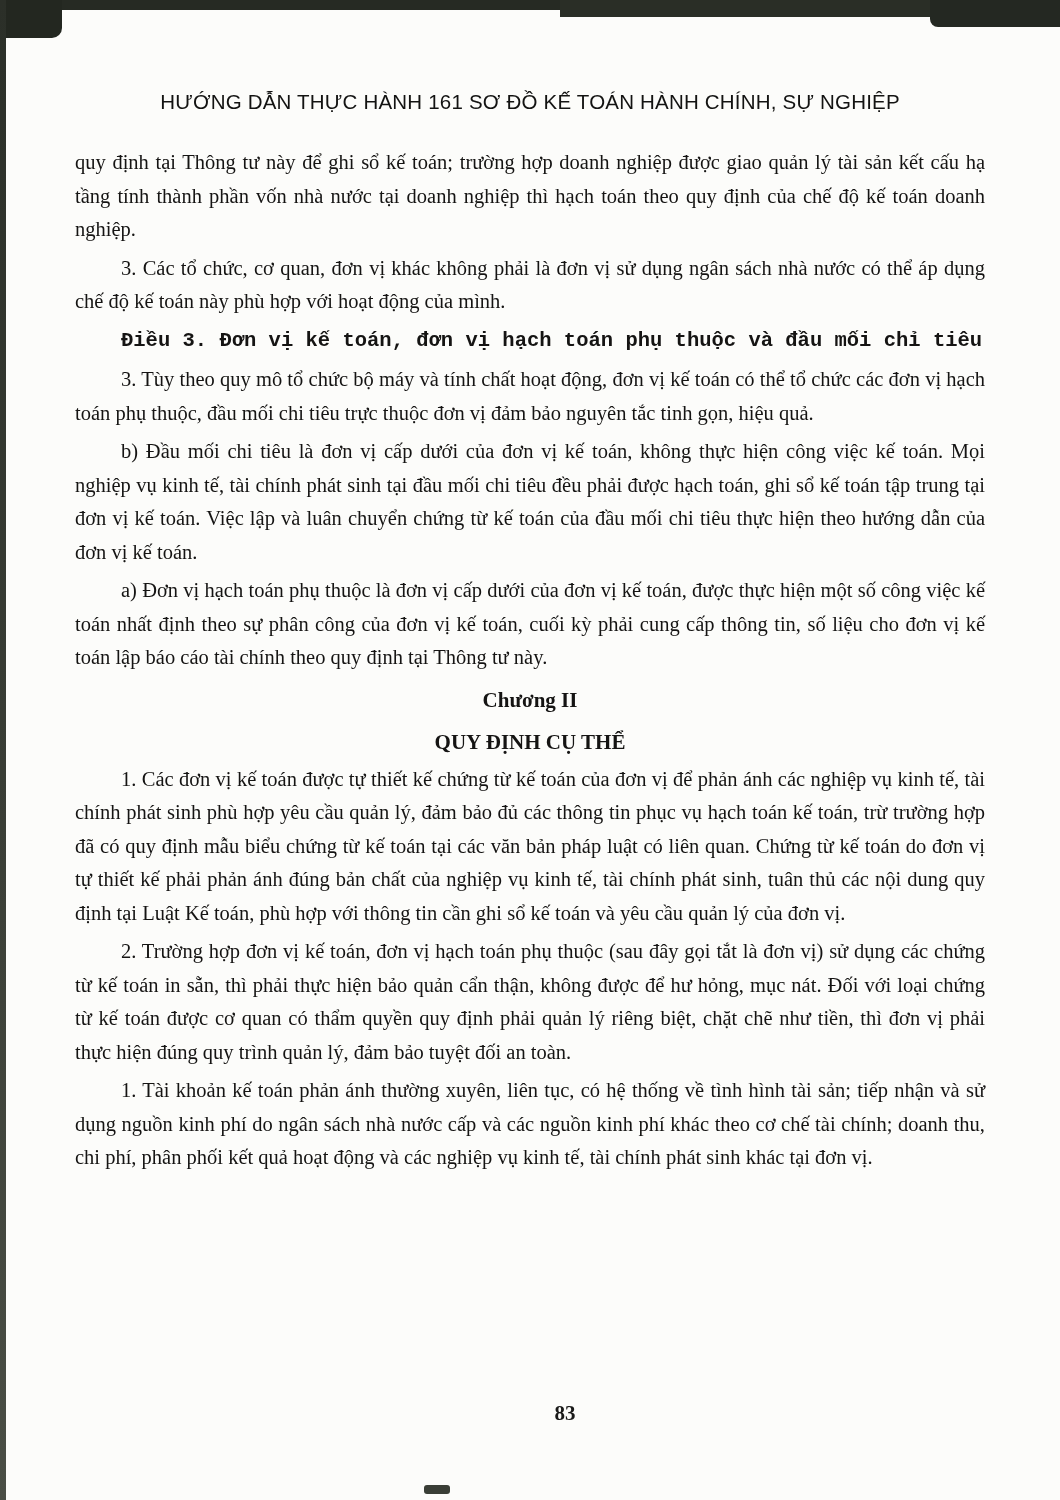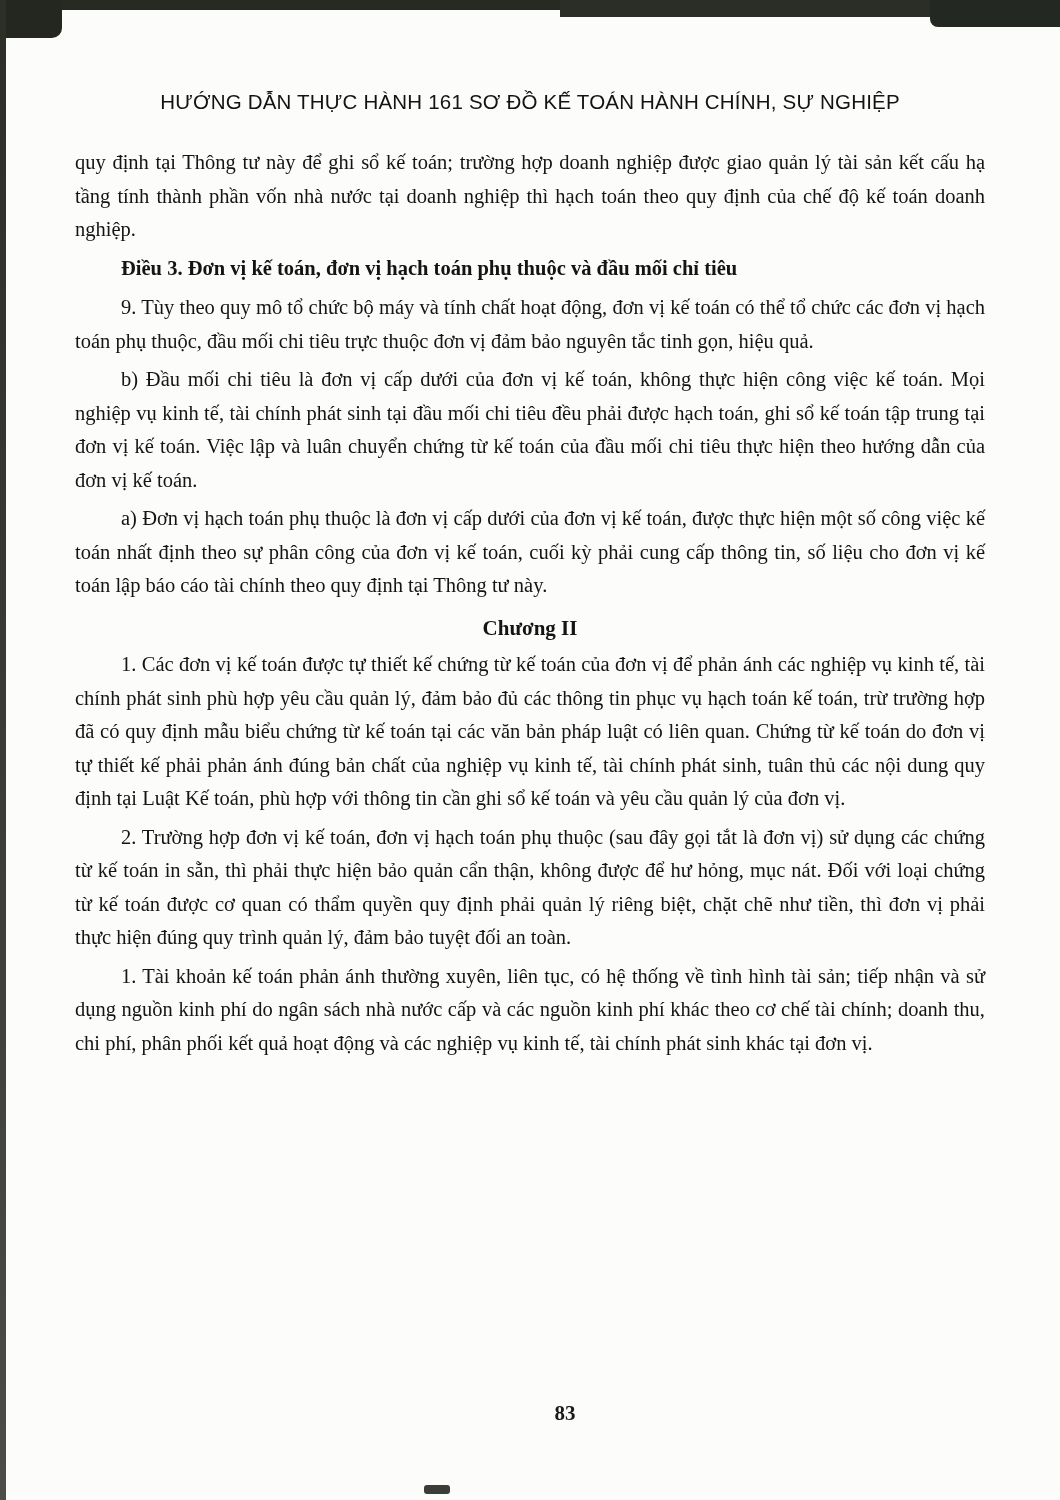--- a/index.html
+++ b/index.html
@@ -73,20 +73,21 @@
   .content p {
     margin: 0 0 5px 0;
   }
   .content p.plain { text-indent: 0; font-family: Liberation Serif, serif; }
   .content p.indent { text-indent: 46px; }
   .content p.heading {
     text-indent: 46px;
     font-weight: bold;
     margin-top: 5px;
     margin-bottom: 6px;
+    font-family: Liberation Mono, monospace;
   }
   .content p.center {
     text-align: center;
     text-indent: 0;
     font-weight: bold;
     font-size: 21px;
     margin: 9px 0 3px 0;
   }
   
   .page-number {
@@ -107,23 +108,25 @@
 <div class="scan-top-left"></div>
 <div class="scan-top-mid"></div>
 <div class="scan-top-right"></div>
 <div class="scan-left-strip"></div>
 <div class="scan-bottom-mark"></div>
 
 <div class="page-header">HƯỚNG DẪN THỰC HÀNH 161 SƠ ĐỒ KẾ TOÁN HÀNH CHÍNH, SỰ NGHIỆP</div>
 
 <div class="content" id="content">
     <p class="plain">quy định tại Thông tư này để ghi sổ kế toán; trường hợp doanh nghiệp được giao quản lý tài sản kết cấu hạ tầng tính thành phần vốn nhà nước tại doanh nghiệp thì hạch toán theo quy định của chế độ kế toán doanh nghiệp.</p>
+    <p class="indent">3. Các tổ chức, cơ quan, đơn vị khác không phải là đơn vị sử dụng ngân sách nhà nước có thể áp dụng chế độ kế toán này phù hợp với hoạt động của mình.</p>
     <p class="heading">Điều 3. Đơn vị kế toán, đơn vị hạch toán phụ thuộc và đầu mối chỉ tiêu</p>
-    <p class="indent">9. Tùy theo quy mô tổ chức bộ máy và tính chất hoạt động, đơn vị kế toán có thể tổ chức các đơn vị hạch toán phụ thuộc, đầu mối chi tiêu trực thuộc đơn vị đảm bảo nguyên tắc tinh gọn, hiệu quả.</p>
+    <p class="indent">3. Tùy theo quy mô tổ chức bộ máy và tính chất hoạt động, đơn vị kế toán có thể tổ chức các đơn vị hạch toán phụ thuộc, đầu mối chi tiêu trực thuộc đơn vị đảm bảo nguyên tắc tinh gọn, hiệu quả.</p>
     <p class="indent">b) Đầu mối chi tiêu là đơn vị cấp dưới của đơn vị kế toán, không thực hiện công việc kế toán. Mọi nghiệp vụ kinh tế, tài chính phát sinh tại đầu mối chi tiêu đều phải được hạch toán, ghi sổ kế toán tập trung tại đơn vị kế toán. Việc lập và luân chuyển chứng từ kế toán của đầu mối chi tiêu thực hiện theo hướng dẫn của đơn vị kế toán.</p>
     <p class="indent">a) Đơn vị hạch toán phụ thuộc là đơn vị cấp dưới của đơn vị kế toán, được thực hiện một số công việc kế toán nhất định theo sự phân công của đơn vị kế toán, cuối kỳ phải cung cấp thông tin, số liệu cho đơn vị kế toán lập báo cáo tài chính theo quy định tại Thông tư này.</p>
     <p class="center">Chương II</p>
+    <p class="center">QUY ĐỊNH CỤ THỂ</p>
     <p class="indent">1. Các đơn vị kế toán được tự thiết kế chứng từ kế toán của đơn vị để phản ánh các nghiệp vụ kinh tế, tài chính phát sinh phù hợp yêu cầu quản lý, đảm bảo đủ các thông tin phục vụ hạch toán kế toán, trừ trường hợp đã có quy định mẫu biểu chứng từ kế toán tại các văn bản pháp luật có liên quan. Chứng từ kế toán do đơn vị tự thiết kế phải phản ánh đúng bản chất của nghiệp vụ kinh tế, tài chính phát sinh, tuân thủ các nội dung quy định tại Luật Kế toán, phù hợp với thông tin cần ghi sổ kế toán và yêu cầu quản lý của đơn vị.</p>
     <p class="indent">2. Trường hợp đơn vị kế toán, đơn vị hạch toán phụ thuộc (sau đây gọi tắt là đơn vị) sử dụng các chứng từ kế toán in sẵn, thì phải thực hiện bảo quản cẩn thận, không được để hư hỏng, mục nát. Đối với loại chứng từ kế toán được cơ quan có thẩm quyền quy định phải quản lý riêng biệt, chặt chẽ như tiền, thì đơn vị phải thực hiện đúng quy trình quản lý, đảm bảo tuyệt đối an toàn.</p>
     <p class="indent">1. Tài khoản kế toán phản ánh thường xuyên, liên tục, có hệ thống về tình hình tài sản; tiếp nhận và sử dụng nguồn kinh phí do ngân sách nhà nước cấp và các nguồn kinh phí khác theo cơ chế tài chính; doanh thu, chi phí, phân phối kết quả hoạt động và các nghiệp vụ kinh tế, tài chính phát sinh khác tại đơn vị.</p>
   </div>
 
 <div class="page-number">83</div>
 
 </body></html>

